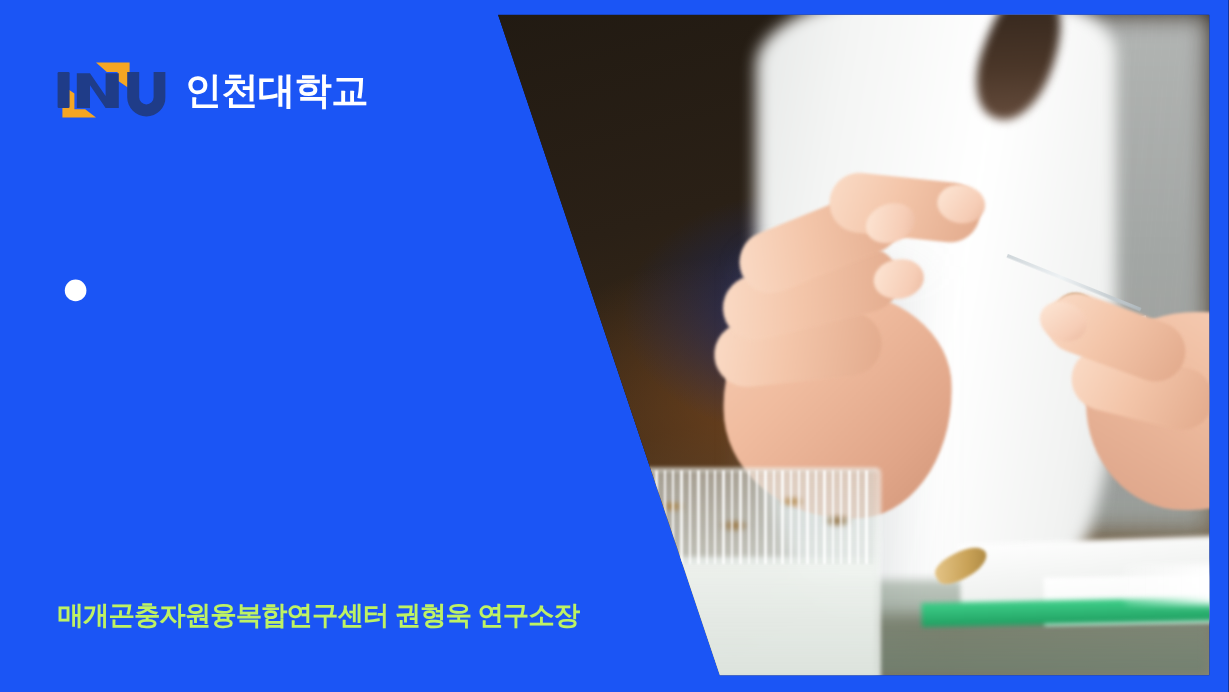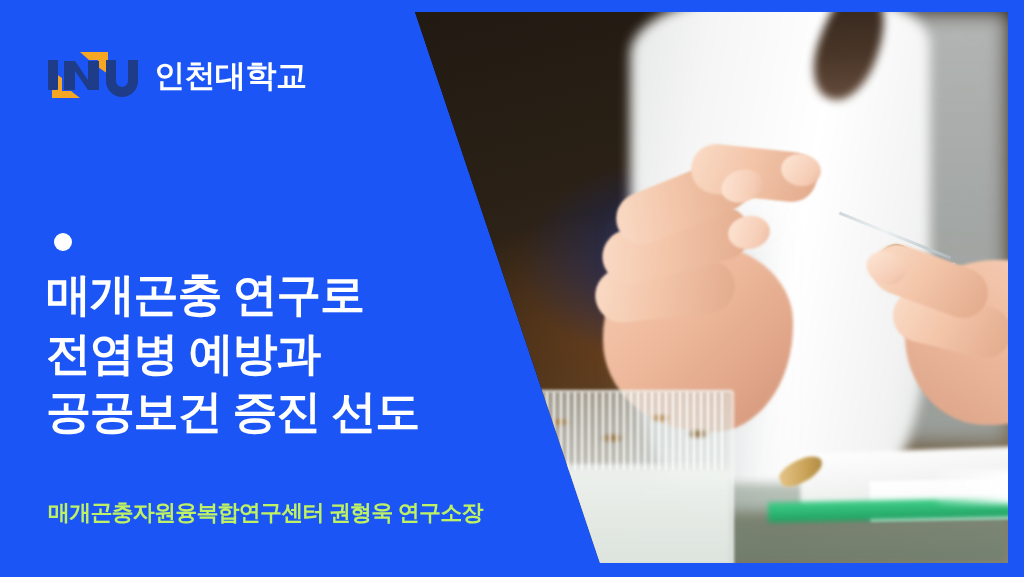--- a/index.html
+++ b/index.html
@@ -395,21 +395,16 @@
         <path d="M20 44 V15 H31 L44 34 V15 H55 V44 H44 L31 25 V44 Z" fill="#1F3C88"></path>
 
         <path d="M62 14 H72 V35 a6 6 0 0 0 12 0 V14 H94 V35 a16 16 0 0 1 -32 0 Z" fill="#1F3C88"></path>
       </svg>
     </div>
     <div class="uni-name">인천대학교</div>
   </div>
 
   <div class="bullet-dot"></div>
 
-  <div class="headline">
-    <div class="hl">매개곤충 연구로</div>
-    <div class="hl">전염병 예방과</div>
-    <div class="hl">공공보건 증진 선도</div>
-  </div>
 
   <div class="subline">매개곤충자원융복합연구센터 권형욱 연구소장</div>
 
 </div>
 
 </body></html>

